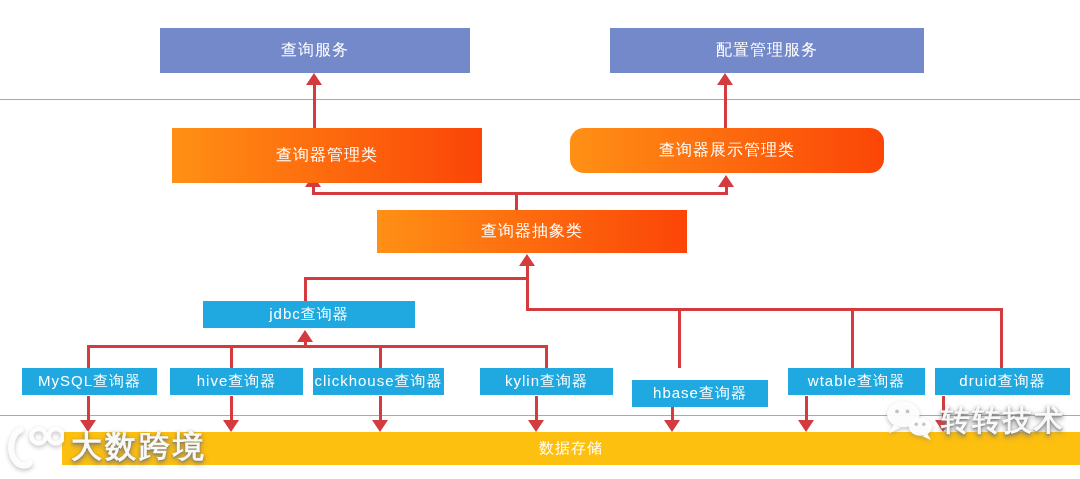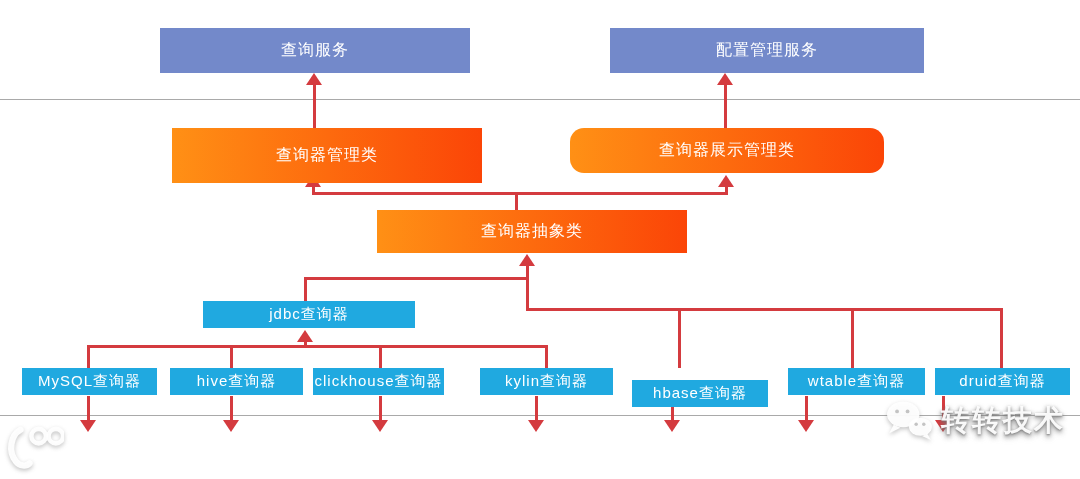--- a/index.html
+++ b/index.html
@@ -145,27 +145,31 @@
   <div class="box b-cyan" style="left:632px;top:368px;width:136px;height:27px;margin-top:12px;">
     <span>hbase查询器</span>
   </div>
   <div class="box b-cyan" style="left:788px;top:368px;width:137px;height:27px;">
     <span>wtable查询器</span>
   </div>
   <div class="box b-cyan" style="left:935px;top:368px;width:135px;height:27px;">
     <span>druid查询器</span>
   </div>
 
+  <div class="box b-yellow" style="left:62px;top:432px;width:1018px;height:33px;">
+    <span>数据存储</span>
+  </div>
 
   <div class="watermark wm-left">
     <svg width="58" height="46" viewBox="0 0 64 50">
       <path d="M16 6 C5 12 2 30 11 41 C15 46 22 47 26 43" stroke="rgba(255,255,255,.95)" stroke-width="7" fill="none" stroke-linecap="round"></path>
       <circle cx="36" cy="13" r="8" stroke="rgba(255,255,255,.95)" stroke-width="5" fill="none"></circle>
       <circle cx="55" cy="13" r="8" stroke="rgba(255,255,255,.95)" stroke-width="5" fill="none"></circle>
     </svg>
+    <span>大数跨境</span>
   </div>
 
   <div class="watermark wm-right">
     <svg width="50" height="42" viewBox="0 0 52 44">
       <ellipse cx="20" cy="15" rx="17" ry="13.5" fill="rgba(255,255,255,.95)"></ellipse>
       <path d="M10 26 L5 35 L17 29 Z" fill="rgba(255,255,255,.95)"></path>
       <circle cx="13.5" cy="12" r="2" fill="rgba(150,150,150,.55)"></circle>
       <circle cx="24.5" cy="12" r="2" fill="rgba(150,150,150,.55)"></circle>
       <ellipse cx="38" cy="28" rx="12" ry="9.5" fill="rgba(255,255,255,.95)"></ellipse>
       <path d="M45 35 L49 42 L40 38 Z" fill="rgba(255,255,255,.95)"></path>

